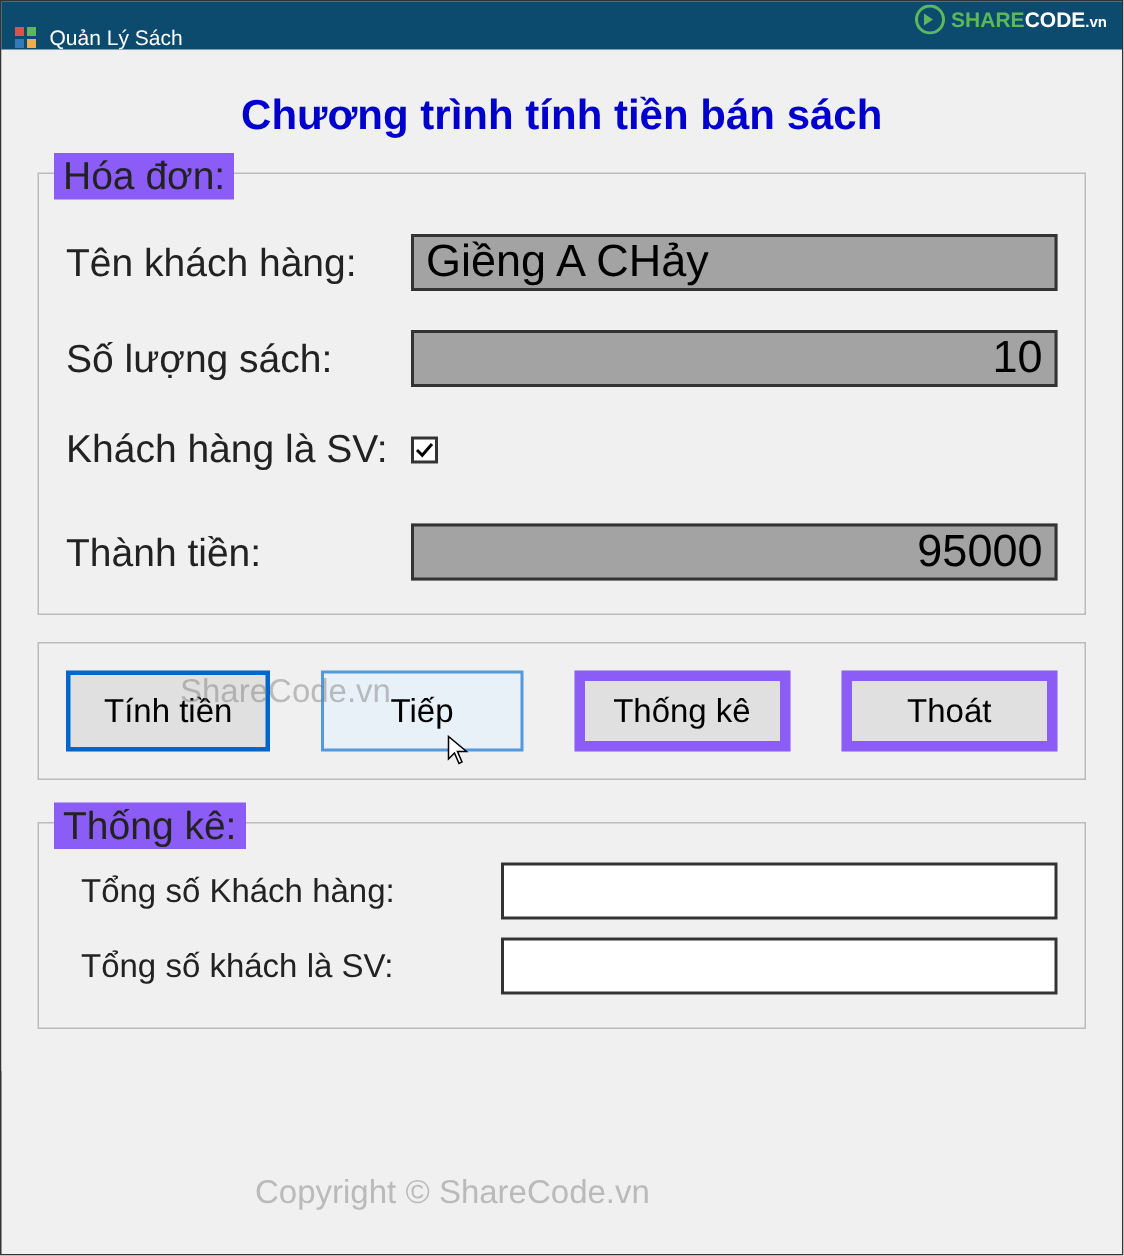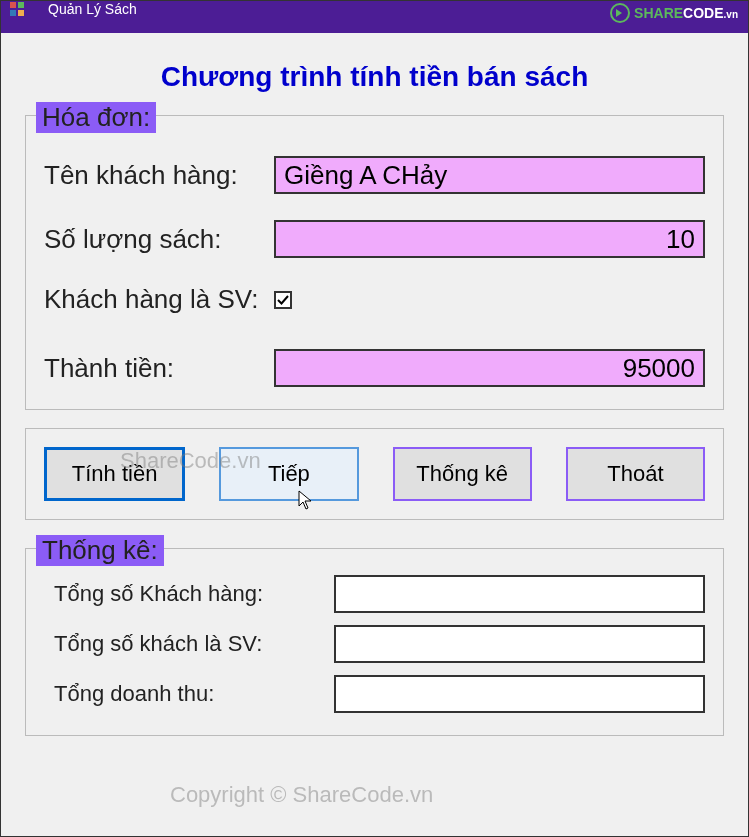--- a/index.html
+++ b/index.html
@@ -15,28 +15,27 @@
       overflow: hidden;
     }
     .window {
       width: 749px;
       height: 837px;
       background: #f0f0f0;
       border: 1px solid #333;
     }
     .titlebar {
       height: 32px;
-      background: #4c1d95;
+      background: #0c4a6e;
       color: #fff;
       display: flex;
-      align-items: flex-start;
+      align-items: flex-end;
       padding: 0 8px;
       font-size: 14px;
       position: relative;
-      gap: 15px;
     }
     .titlebar .app-icon {
       width: 16px;
       height: 16px;
       margin-right: 8px;
       display: inline-flex;
       align-items: center;
       justify-content: center;
     }
     .titlebar .title {
@@ -91,22 +90,22 @@
     }
     .form-label {
       width: 230px;
       font-size: 26px;
       color: #222;
     }
     .text-input {
       flex: 1;
       height: 38px;
       border: 2px solid #333;
-      background: #f0abfc;
-      font-size: 26px;
+      background: #a3a3a3;
+      font-size: 30px;
       padding: 0 8px;
       font-family: Arial, sans-serif;
     }
     .text-input.right {
       text-align: right;
     }
     .checkbox {
       width: 18px;
       height: 18px;
       border: 2px solid #333;
@@ -122,21 +121,21 @@
       padding: 18px;
       display: flex;
       gap: 34px;
       margin-bottom: 28px;
       position: relative;
     }
     .btn {
       height: 54px;
       font-size: 22px;
       background: #e0e0e0;
-      border: 2px solid #8b5cf6;
+      border: 7px solid #8b5cf6;
       cursor: pointer;
       font-family: Arial, sans-serif;
       padding: 0 18px;
       flex: 1;
     }
     .btn.primary {
       border: 3px solid #0066cc;
     }
     .btn.selected {
       border: 2px solid #5599dd;
@@ -254,24 +253,20 @@
       <div class="stats-row">
         <div class="stats-label">Tổng số Khách hàng:</div>
         <input class="stats-input" type="text" value="" style="">
       </div>
 
       <div class="stats-row">
         <div class="stats-label">Tổng số khách là SV:</div>
         <input class="stats-input" type="text" value="" style="">
       </div>
 
-      <div class="stats-row">
-        <div class="stats-label">Tổng doanh thu:</div>
-        <input class="stats-input" type="text" value="" style="">
-      </div>
     </fieldset>
   </div>
 
   <div class="watermark-center wm1">ShareCode.vn</div>
   <div class="watermark-center wm2">Copyright © ShareCode.vn</div>
 
   <div class="cursor-icon">
     <svg width="16" height="22" viewBox="0 0 16 22">
       <path d="M1 1 L1 16 L5 12 L8 19 L10 18 L7 11 L13 11 Z" fill="#fff" stroke="#000" stroke-width="1"></path>
     </svg>

